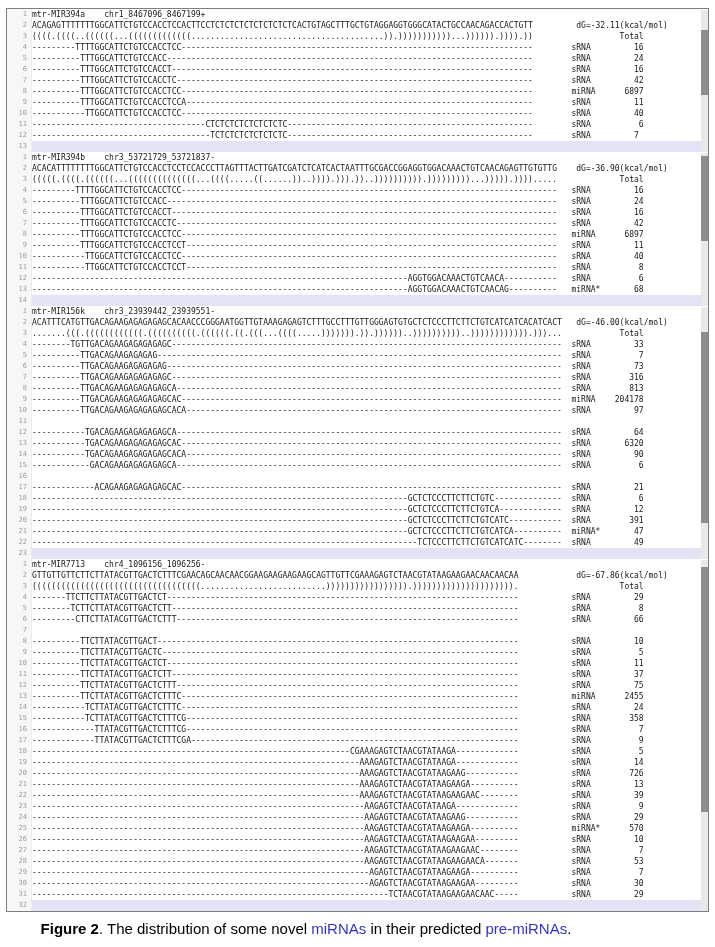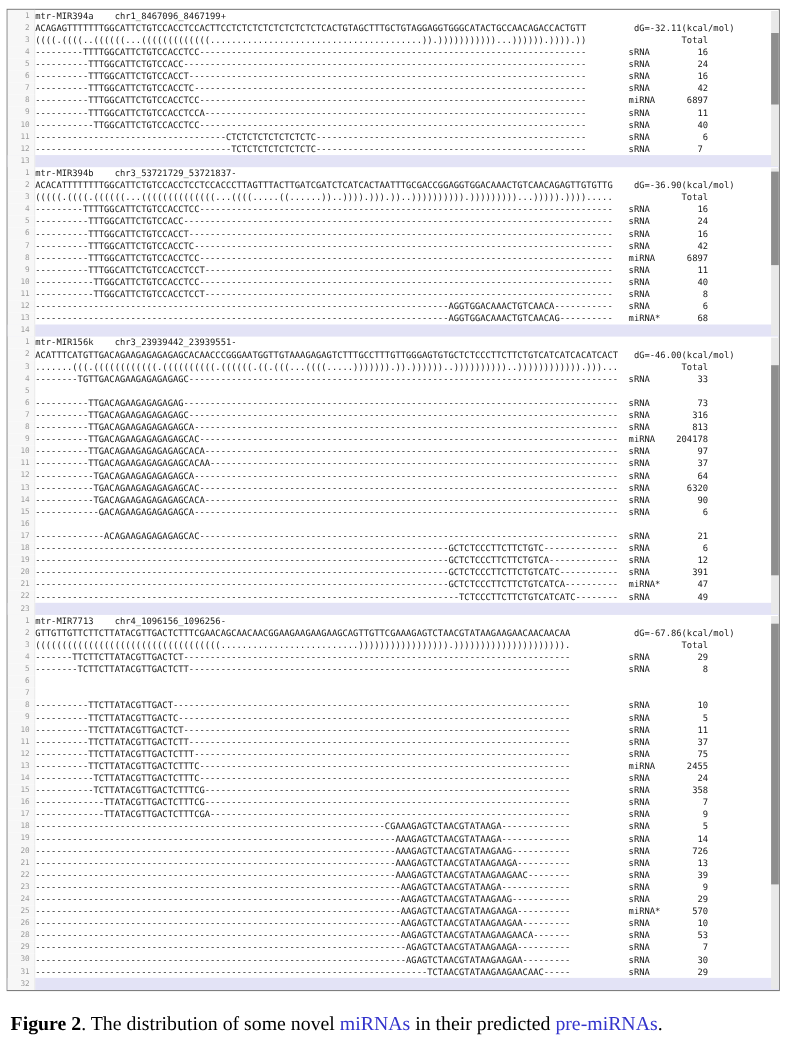--- a/index.html
+++ b/index.html
@@ -8,21 +8,21 @@
   .panel{position:absolute;left:6px;top:8px;width:701px;border:1px solid #7e7e7e;background:#ffffff;}
   .block{position:relative;}
   .row{display:flex;height:11px;line-height:11px;white-space:pre;}
   .row.hl{background:#e3e3f6;}
   .gutter{flex:0 0 20px;text-align:right;padding-right:4px;color:#9c9c9c;
           font-size:7px;background:#f7f7f7;border-right:1px solid #ececec;}
   .content{font-size:8px;color:#171717;white-space:pre;}
   .sb{position:absolute;top:1px;bottom:1px;right:0;width:7px;background:#e9e9e9;}
   .sb .thumb{position:absolute;left:0;width:100%;background:#8e8e8e;}
   .caption{position:absolute;top:920px;left:0;width:612px;text-align:center;
-           font-family:Liberation Serif, serif;font-size:18px;color:#000;}
+           font-family:Liberation Sans, sans-serif;font-size:15px;color:#000;}
   .caption .b{font-weight:bold;}
 </style>
 </head>
 <body>
 
 <div class="panel" id="panel">
     <div class="block">
       <div class="row"><span class="gutter">1</span><span class="content">mtr-MIR394a    chr1_8467096_8467199+</span></div>
       <div class="row"><span class="gutter">2</span><span class="content">ACAGAGTTTTTTTGGCATTCTGTCCACCTCCACTTCCTCTCTCTCTCTCTCTCTCACTGTAGCTTTGCTGTAGGAGGTGGGCATACTGCCAACAGACCACTGTT         dG=-32.11(kcal/mol)</span></div>
       <div class="row"><span class="gutter">3</span><span class="content">((((.((((..((((((...(((((((((((((........................................)).)))))))))))...)))))).)))).))                  Total</span></div>
@@ -57,27 +57,27 @@
       <div class="row hl"><span class="gutter">14</span><span class="content"></span></div>
       <div class="sb">
         <div class="thumb" style="top: 2%; height: 56%;"></div>
       </div>
     </div>
     <div class="block">
       <div class="row"><span class="gutter">1</span><span class="content">mtr-MIR156k    chr3_23939442_23939551-</span></div>
       <div class="row"><span class="gutter">2</span><span class="content">ACATTTCATGTTGACAGAAGAGAGAGAGCACAACCCGGGAATGGTTGTAAAGAGAGTCTTTGCCTTTGTTGGGAGTGTGCTCTCCCTTCTTCTGTCATCATCACATCACT   dG=-46.00(kcal/mol)</span></div>
       <div class="row"><span class="gutter">3</span><span class="content">.......(((.((((((((((((.((((((((((.((((((.((.(((...((((.....))))))).)).))))))..))))))))))..)))))))))))).)))...            Total</span></div>
       <div class="row"><span class="gutter">4</span><span class="content">--------TGTTGACAGAAGAGAGAGAGC---------------------------------------------------------------------------------  sRNA         33</span></div>
-      <div class="row"><span class="gutter">5</span></div>
+      <div class="row"><span class="gutter">5</span><span class="content">----------TTGACAGAAGAGAGAG------------------------------------------------------------------------------------  sRNA          7</span></div>
       <div class="row"><span class="gutter">6</span><span class="content">----------TTGACAGAAGAGAGAGAG----------------------------------------------------------------------------------  sRNA         73</span></div>
       <div class="row"><span class="gutter">7</span><span class="content">----------TTGACAGAAGAGAGAGAGC---------------------------------------------------------------------------------  sRNA        316</span></div>
       <div class="row"><span class="gutter">8</span><span class="content">----------TTGACAGAAGAGAGAGAGCA--------------------------------------------------------------------------------  sRNA        813</span></div>
       <div class="row"><span class="gutter">9</span><span class="content">----------TTGACAGAAGAGAGAGAGCAC-------------------------------------------------------------------------------  miRNA    204178</span></div>
       <div class="row"><span class="gutter">10</span><span class="content">----------TTGACAGAAGAGAGAGAGCACA------------------------------------------------------------------------------  sRNA         97</span></div>
-      <div class="row"><span class="gutter">11</span><span class="content">----------TTGACAGAAGAGAGAGAGCACAA-----------------------------------------------------------------------------  sRNA         37</span></div>
+      <div class="row"><span class="gutter">11</span></div>
       <div class="row"><span class="gutter">12</span><span class="content">-----------TGACAGAAGAGAGAGAGCA--------------------------------------------------------------------------------  sRNA         64</span></div>
       <div class="row"><span class="gutter">13</span><span class="content">-----------TGACAGAAGAGAGAGAGCAC-------------------------------------------------------------------------------  sRNA       6320</span></div>
       <div class="row"><span class="gutter">14</span><span class="content">-----------TGACAGAAGAGAGAGAGCACA------------------------------------------------------------------------------  sRNA         90</span></div>
       <div class="row"><span class="gutter">15</span><span class="content">------------GACAGAAGAGAGAGAGCA--------------------------------------------------------------------------------  sRNA          6</span></div>
       <div class="row"><span class="gutter">16</span></div>
       <div class="row"><span class="gutter">17</span><span class="content">-------------ACAGAAGAGAGAGAGCAC-------------------------------------------------------------------------------  sRNA         21</span></div>
       <div class="row"><span class="gutter">18</span><span class="content">------------------------------------------------------------------------------GCTCTCCCTTCTTCTGTC--------------  sRNA          6</span></div>
       <div class="row"><span class="gutter">19</span><span class="content">------------------------------------------------------------------------------GCTCTCCCTTCTTCTGTCA-------------  sRNA         12</span></div>
       <div class="row"><span class="gutter">20</span><span class="content">------------------------------------------------------------------------------GCTCTCCCTTCTTCTGTCATC-----------  sRNA        391</span></div>
       <div class="row"><span class="gutter">21</span><span class="content">------------------------------------------------------------------------------GCTCTCCCTTCTTCTGTCATCA----------  miRNA*       47</span></div>
@@ -86,41 +86,42 @@
       <div class="sb">
         <div class="thumb" style="top: 10%; height: 76%;"></div>
       </div>
     </div>
     <div class="block">
       <div class="row"><span class="gutter">1</span><span class="content">mtr-MIR7713    chr4_1096156_1096256-</span></div>
       <div class="row"><span class="gutter">2</span><span class="content">GTTGTTGTTCTTCTTATACGTTGACTCTTTCGAACAGCAACAACGGAAGAAGAAGAAGCAGTTGTTCGAAAGAGTCTAACGTATAAGAAGAACAACAACAA            dG=-67.86(kcal/mol)</span></div>
       <div class="row"><span class="gutter">3</span><span class="content">(((((((((((((((((((((((((((((((((((..........................))))))))))))))))).))))))))))))))))))))).                     Total</span></div>
       <div class="row"><span class="gutter">4</span><span class="content">-------TTCTTCTTATACGTTGACTCT-------------------------------------------------------------------------           sRNA         29</span></div>
       <div class="row"><span class="gutter">5</span><span class="content">--------TCTTCTTATACGTTGACTCTT------------------------------------------------------------------------           sRNA          8</span></div>
-      <div class="row"><span class="gutter">6</span></div>
+      <div class="row"><span class="gutter">6</span><span class="content">---------CTTCTTATACGTTGACTCTTT-----------------------------------------------------------------------           sRNA         66</span></div>
       <div class="row"><span class="gutter">7</span></div>
       <div class="row"><span class="gutter">8</span><span class="content">----------TTCTTATACGTTGACT---------------------------------------------------------------------------           sRNA         10</span></div>
       <div class="row"><span class="gutter">9</span><span class="content">----------TTCTTATACGTTGACTC--------------------------------------------------------------------------           sRNA          5</span></div>
       <div class="row"><span class="gutter">10</span><span class="content">----------TTCTTATACGTTGACTCT-------------------------------------------------------------------------           sRNA         11</span></div>
       <div class="row"><span class="gutter">11</span><span class="content">----------TTCTTATACGTTGACTCTT------------------------------------------------------------------------           sRNA         37</span></div>
       <div class="row"><span class="gutter">12</span><span class="content">----------TTCTTATACGTTGACTCTTT-----------------------------------------------------------------------           sRNA         75</span></div>
       <div class="row"><span class="gutter">13</span><span class="content">----------TTCTTATACGTTGACTCTTTC----------------------------------------------------------------------           miRNA      2455</span></div>
       <div class="row"><span class="gutter">14</span><span class="content">-----------TCTTATACGTTGACTCTTTC----------------------------------------------------------------------           sRNA         24</span></div>
       <div class="row"><span class="gutter">15</span><span class="content">-----------TCTTATACGTTGACTCTTTCG---------------------------------------------------------------------           sRNA        358</span></div>
       <div class="row"><span class="gutter">16</span><span class="content">-------------TTATACGTTGACTCTTTCG---------------------------------------------------------------------           sRNA          7</span></div>
       <div class="row"><span class="gutter">17</span><span class="content">-------------TTATACGTTGACTCTTTCGA--------------------------------------------------------------------           sRNA          9</span></div>
       <div class="row"><span class="gutter">18</span><span class="content">------------------------------------------------------------------CGAAAGAGTCTAACGTATAAGA-------------           sRNA          5</span></div>
       <div class="row"><span class="gutter">19</span><span class="content">--------------------------------------------------------------------AAAGAGTCTAACGTATAAGA-------------           sRNA         14</span></div>
       <div class="row"><span class="gutter">20</span><span class="content">--------------------------------------------------------------------AAAGAGTCTAACGTATAAGAAG-----------           sRNA        726</span></div>
       <div class="row"><span class="gutter">21</span><span class="content">--------------------------------------------------------------------AAAGAGTCTAACGTATAAGAAGA----------           sRNA         13</span></div>
       <div class="row"><span class="gutter">22</span><span class="content">--------------------------------------------------------------------AAAGAGTCTAACGTATAAGAAGAAC--------           sRNA         39</span></div>
       <div class="row"><span class="gutter">23</span><span class="content">---------------------------------------------------------------------AAGAGTCTAACGTATAAGA-------------           sRNA          9</span></div>
       <div class="row"><span class="gutter">24</span><span class="content">---------------------------------------------------------------------AAGAGTCTAACGTATAAGAAG-----------           sRNA         29</span></div>
       <div class="row"><span class="gutter">25</span><span class="content">---------------------------------------------------------------------AAGAGTCTAACGTATAAGAAGA----------           miRNA*      570</span></div>
       <div class="row"><span class="gutter">26</span><span class="content">---------------------------------------------------------------------AAGAGTCTAACGTATAAGAAGAA---------           sRNA         10</span></div>
+      <div class="row"><span class="gutter">27</span><span class="content">---------------------------------------------------------------------AAGAGTCTAACGTATAAGAAGAAC--------           sRNA          7</span></div>
       <div class="row"><span class="gutter">28</span><span class="content">---------------------------------------------------------------------AAGAGTCTAACGTATAAGAAGAACA-------           sRNA         53</span></div>
       <div class="row"><span class="gutter">29</span><span class="content">----------------------------------------------------------------------AGAGTCTAACGTATAAGAAGA----------           sRNA          7</span></div>
       <div class="row"><span class="gutter">30</span><span class="content">----------------------------------------------------------------------AGAGTCTAACGTATAAGAAGAA---------           sRNA         30</span></div>
       <div class="row"><span class="gutter">31</span><span class="content">--------------------------------------------------------------------------TCTAACGTATAAGAAGAACAAC-----           sRNA         29</span></div>
       <div class="row hl"><span class="gutter">32</span><span class="content"></span></div>
       <div class="sb">
         <div class="thumb" style="top: 2%; height: 70%;"></div>
       </div>
     </div>
   </div>

